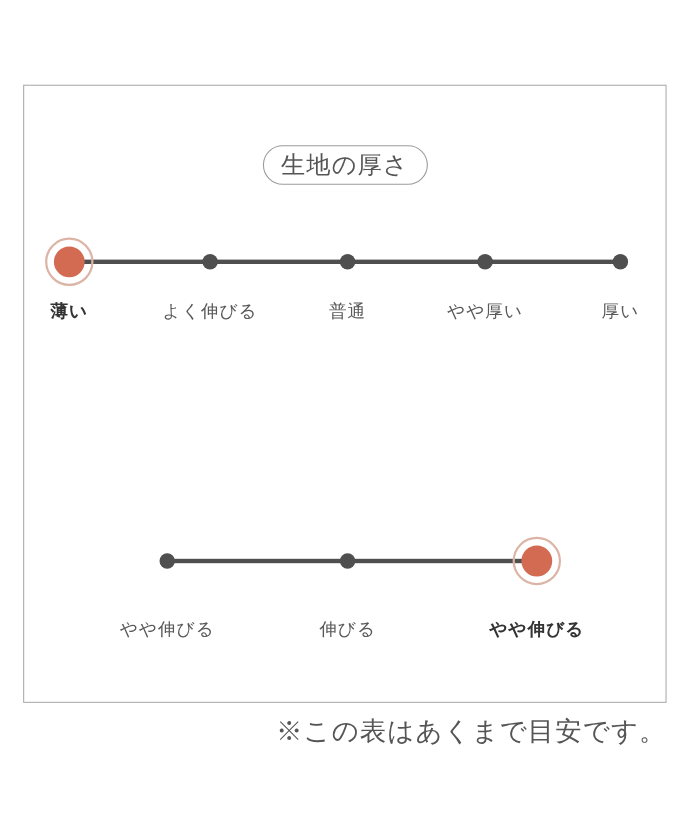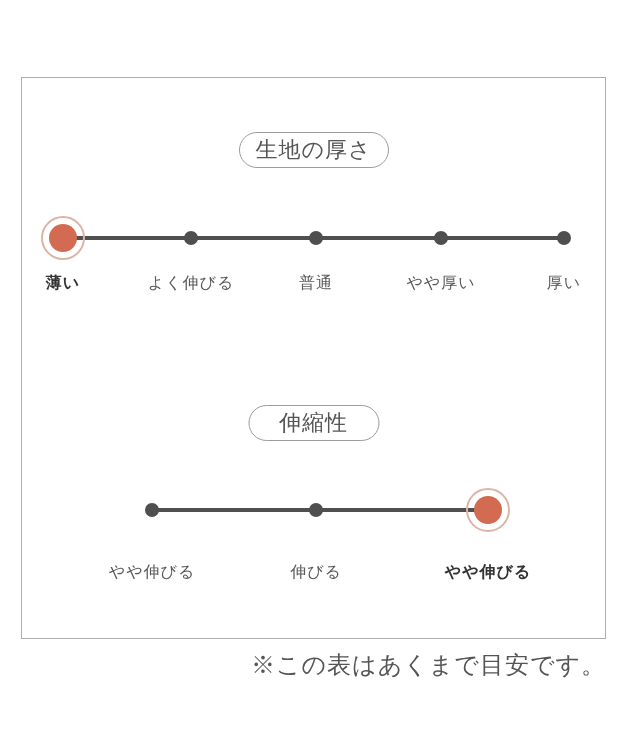--- a/index.html
+++ b/index.html
@@ -120,23 +120,20 @@
       <div class="dot" style="left:412px; top:153px;"></div>
       <div class="dot" style="left:535px; top:153px;"></div>
 
       <span class="scale-label selected" style="left:41px;">薄い</span>
       <span class="scale-label" style="left:169px;">よく伸びる</span>
       <span class="scale-label" style="left:294px;">普通</span>
       <span class="scale-label" style="left:419px;">やや厚い</span>
       <span class="scale-label" style="left:542px;">厚い</span>
     </div>
 
-    <div class="pill pill-2">
-      <span>伸縮性</span>
-    </div>
 
     <div class="row-2">
       <div class="track track-2"></div>
 
       <div class="dot" style="left:123px; top:425px;"></div>
       <div class="dot" style="left:287px; top:425px;"></div>
       <div class="ring" style="left:444px; top:410px;"></div>
       <div class="dot-selected" style="left:452px; top:418px;"></div>
 
       <span class="scale-label" style="left:130px;">やや伸びる</span>

